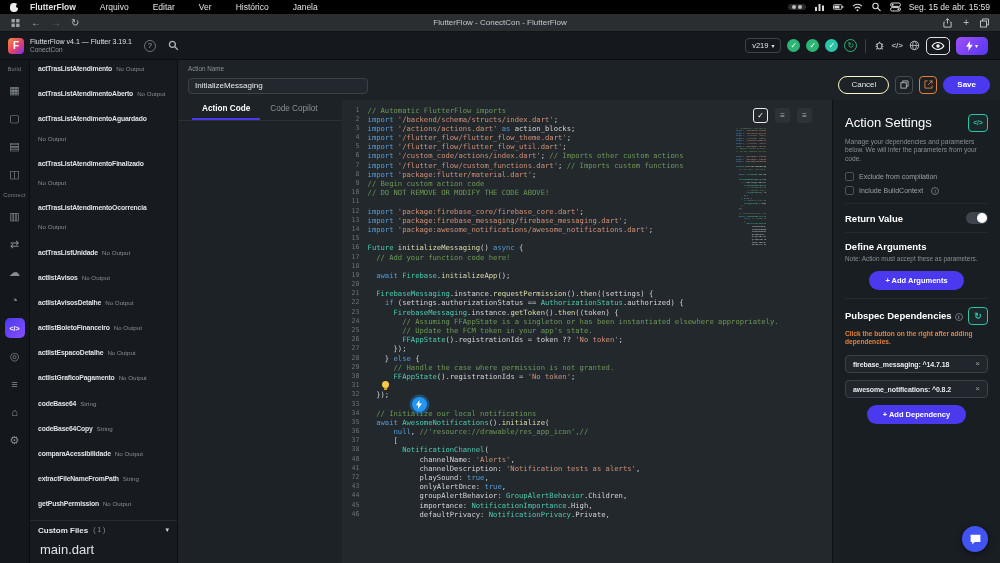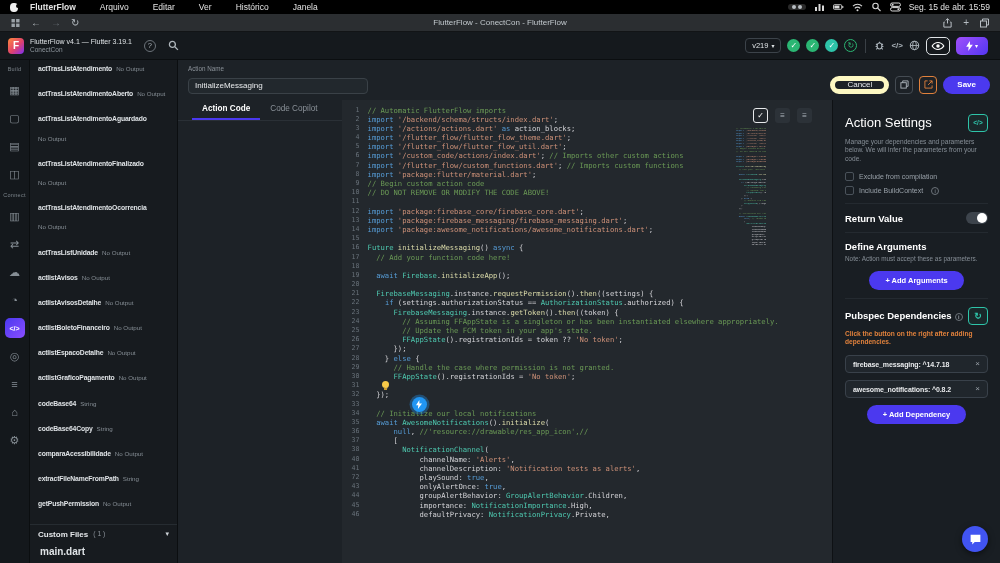--- a/index.html
+++ b/index.html
@@ -58,29 +58,29 @@
   #sidebar{width:148px;background:#171b1f;border-right:1px solid #0b0e10;display:flex;flex-direction:column;overflow:hidden}
   #actions-list{flex:1;overflow:hidden;margin-top:-7px}
   .act-item{padding:3px 8px;line-height:1.2}
   .act-name{font-size:6.8px;font-weight:bold;color:#dfe3e6;letter-spacing:-.15px;margin-right:4px;word-break:break-all}
   .act-badge{font-size:6.2px;color:#868e95;white-space:nowrap}
   #customfiles{border-top:1px solid #262c31;padding:5px 8px 4px}
   #cf-row{display:flex;color:#e4e7ea}
   #cf-label{font-size:8px;font-weight:bold}
   #cf-count{font-size:6.8px;color:#8a9198;margin-left:5px}
   #cf-chev{margin-left:auto;color:#cfd4d8;font-size:7px}
-  #main-dart{font-size:10px;font-weight:bold;color:#dfe3e6;padding:7px 2px 2px}
+  #main-dart{font-size:13px;font-weight:normal;color:#dfe3e6;padding:7px 2px 2px}
   
   #main{flex:1;min-width:0;display:flex;flex-direction:column;background:#1d2227}
   #actionbar{display:flex;align-items:flex-end;padding:5px 10px 6px;gap:8px}
   .field-label{font-size:6.3px;color:#8a9198;margin-bottom:2px}
   #action-name-input{width:180px;height:16px;background:#22282d;border:1px solid #3a4147;border-radius:4px;
     color:#e8eaec;font-size:8px;padding:0 6px;font-family:"Liberation Sans",sans-serif}
   .ab-right{margin-left:auto;display:flex;align-items:center;gap:6px}
-  .btn-cancel{height:18px;padding:0 12px;border:5px solid #fef9c3;border-radius:12px;background:transparent;
+  .btn-cancel{height:18px;padding:0 12px;border:1px solid #fef9c3;border-radius:12px;background:transparent;
     color:#e4e7ea;font-size:8px;display:flex;align-items:center}
   .icon-btn{width:18px;height:18px;border-radius:4px;border:1px solid #454c53;display:flex;align-items:center;justify-content:center;color:#aeb6bd}
   .icon-btn.orange{border-color:#e0813c;color:#e0813c}
   .btn-save{height:18px;padding:0 14px;border-radius:12px;background:#4b39ef;color:#fff;font-size:8px;font-weight:bold;
     display:flex;align-items:center}
   #workrow{flex:1;display:flex;min-height:0}
   #editorcol{flex:1;min-width:0;display:flex;flex-direction:row}
   #tabs{display:flex;padding:0 14px;border-bottom:1px solid #2a3036;height:21px}
   .tab{padding:4px 10px 5px;font-size:8.2px;color:#8a9198}
   .tab.active{color:#fff;font-weight:bold;border-bottom:2px solid #4b39ef}

